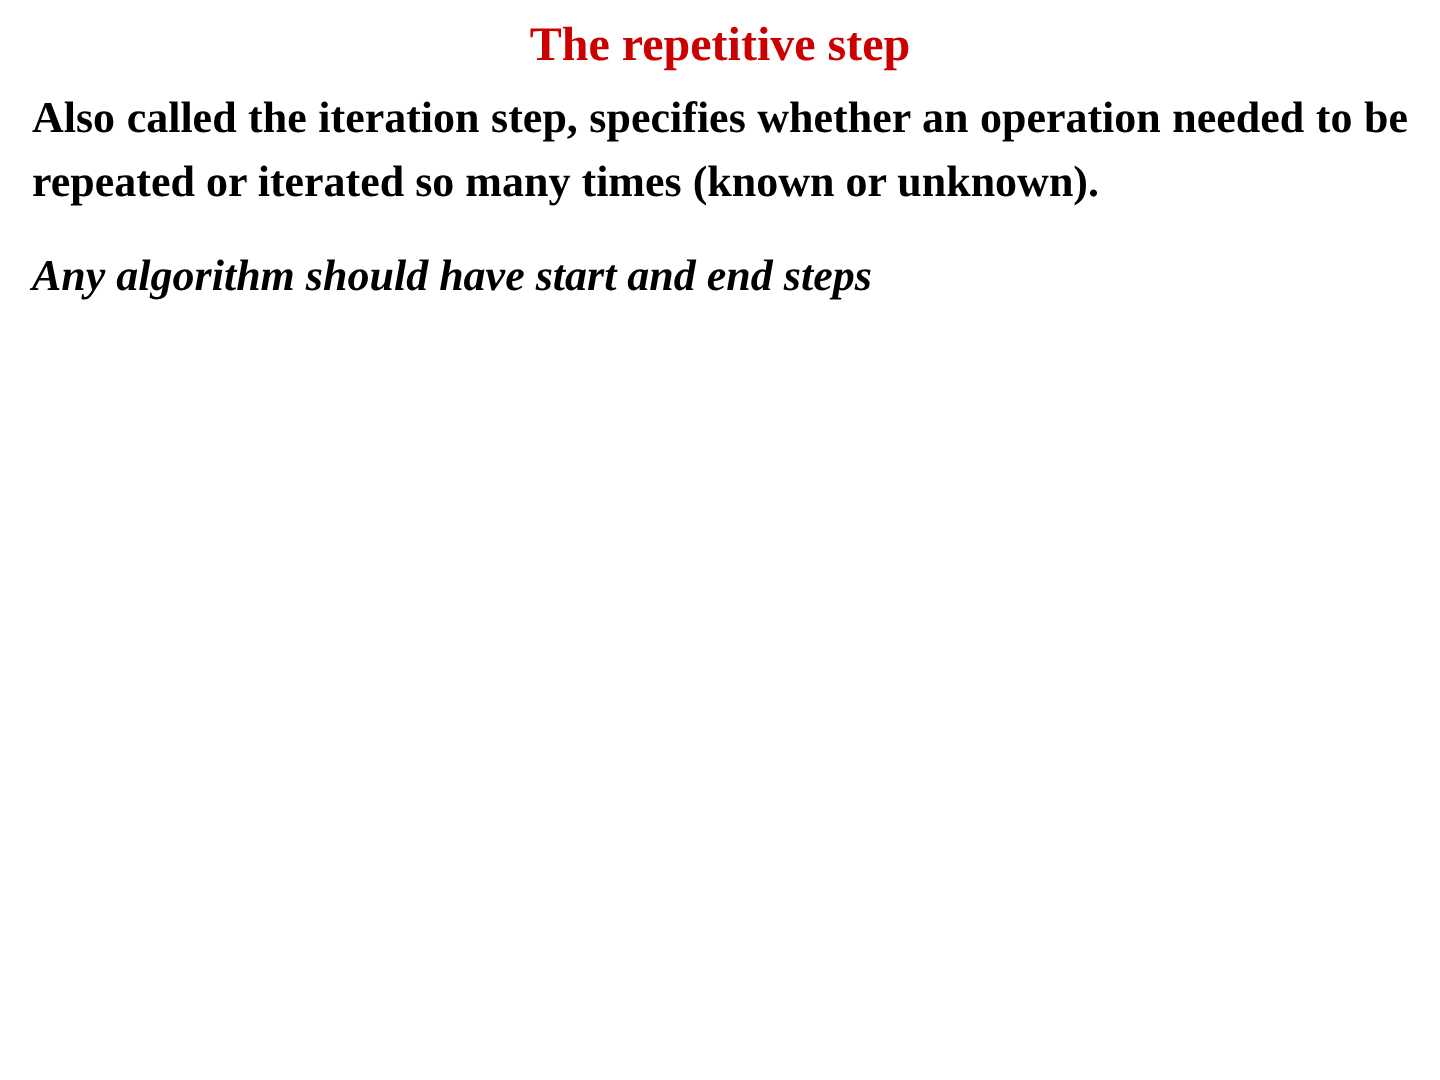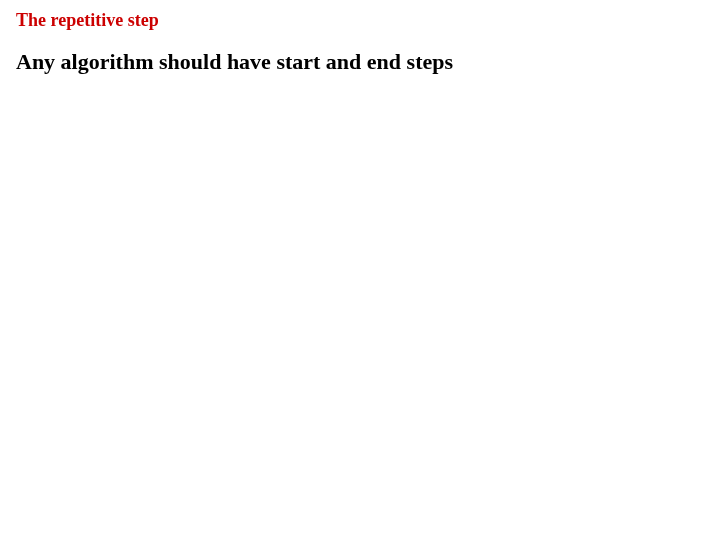--- a/index.html
+++ b/index.html
@@ -14,23 +14,24 @@
       background-color: #ffffff;
       font-family: "Times New Roman", Times, serif;
       font-size: 22px;
       font-weight: bold;
       padding: 10px 16px;
       overflow: hidden;
     }
 
     .heading-red {
       color: #cc0000;
-      font-size: 18px;
+      font-size: 24px;
       font-weight: bold;
       margin-bottom: 6px;
+      text-align: center;
     }
 
     .body-text {
       color: #000000;
       font-size: 22px;
       font-weight: bold;
       text-align: justify;
       line-height: 1.45;
       margin-bottom: 6px;
     }
@@ -43,22 +44,23 @@
       margin-top: 4px;
     }
   </style>
 </head>
 <body>
 
 <div>
 
   <div class="section">
     <div class="heading-red">The repetitive step</div>
+    <div class="body-text">Also  called  the  iteration  step,  specifies  whether  an operation needed to be repeated or iterated so many times (known or unknown).</div>
   </div>
 
   <div class="section">
   </div>
 
   <div class="section note-section">
-    <div class="body-text" style="margin-top: 15px;">Any algorithm should have start and end steps</div>
+    <div class="body-text" style="margin-top: 15px; font-style: italic;">Any algorithm should have start and end steps</div>
   </div>
 
 </div>
 
 </body></html>

